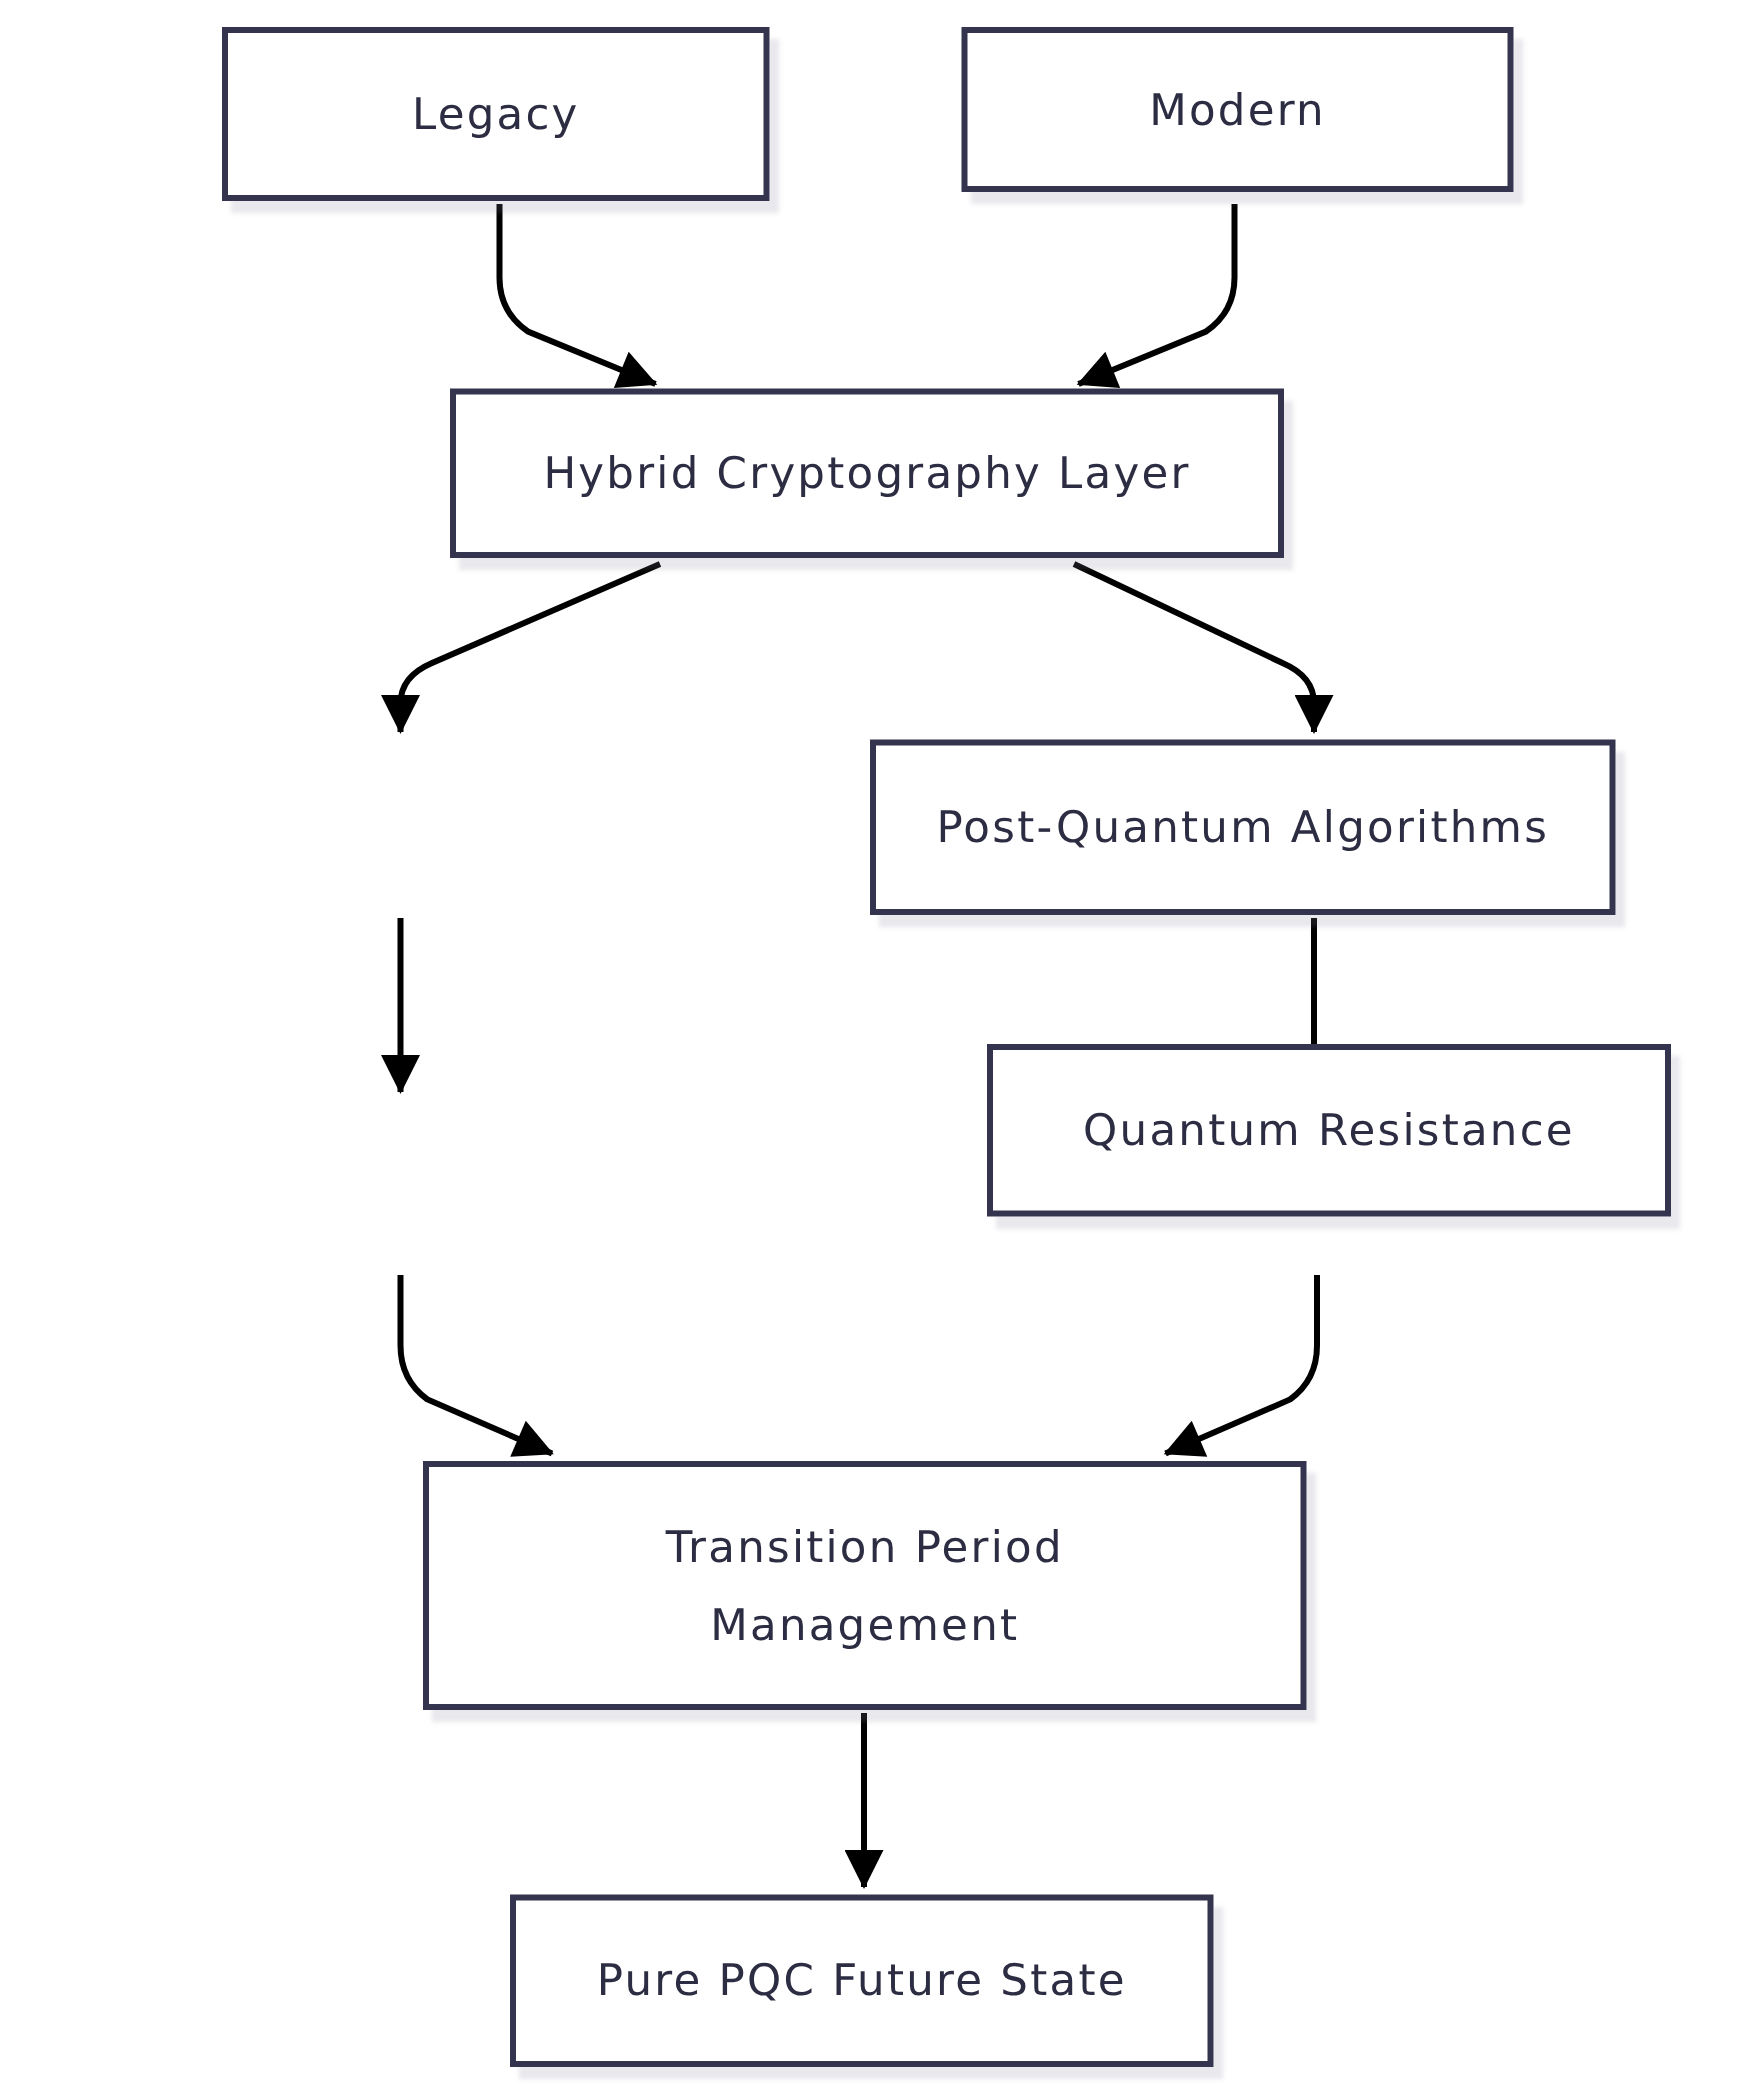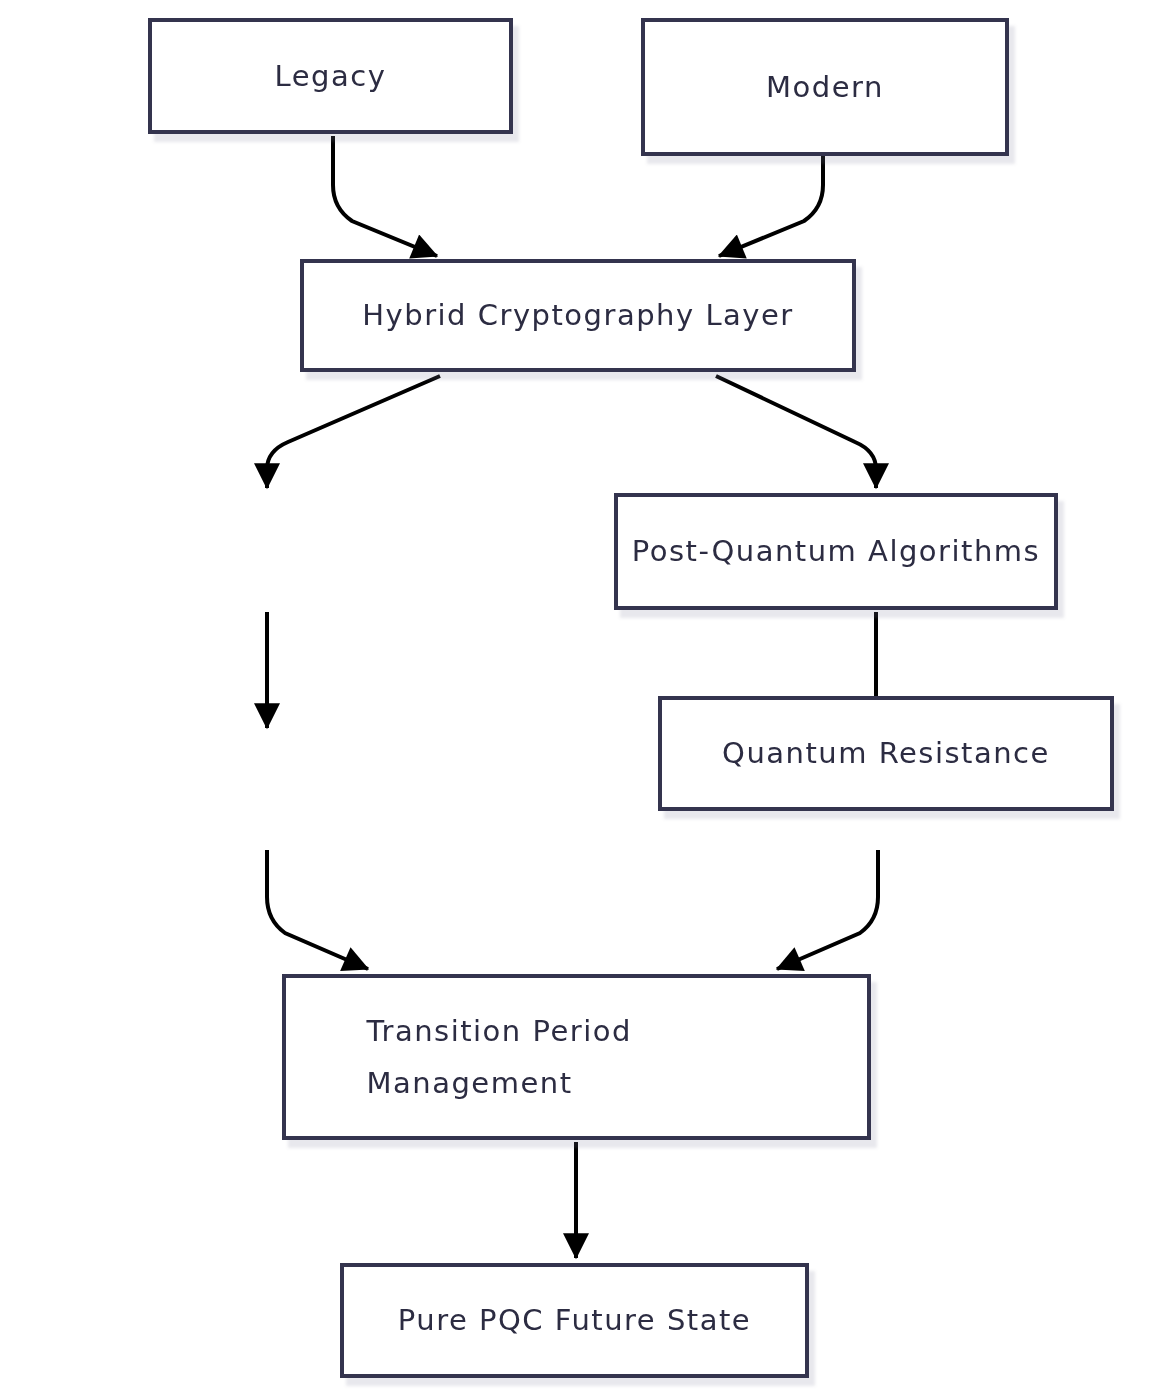--- a/index.html
+++ b/index.html
@@ -32,21 +32,21 @@
     justify-content: center;
     z-index: 1;
   }
   .node-label {
     display: inline-block;
     color: #2c2c42;
     font-size: 29px;
     font-weight: 500;
     letter-spacing: 1.5px;
     line-height: 1.8;
-    text-align: left;
+    text-align: center;
   }
   .node-transition .node-label {
     max-width: 420px;
   }
   .edge {
     stroke: #000000;
     stroke-width: 4;
     fill: none;
   }
 </style>
@@ -69,30 +69,30 @@
     <path class="edge" d="M 876 612 L 876 728" marker-end="url(#arrow)"></path>
     <path class="edge" d="M 267 850 L 267 897 Q 267 920 285 933 L 368 969" marker-end="url(#arrow)"></path>
     <path class="edge" d="M 878 850 L 878 897 Q 878 920 860 933 L 777 969" marker-end="url(#arrow)"></path>
     <path class="edge" d="M 576 1142 L 576 1258" marker-end="url(#arrow)"></path>
   </svg>
 
   <div class="node" style="left:148px; top:18px; width:365px; height:116px;">
     <span class="node-label">Legacy</span>
   </div>
 
-  <div class="node" style="left:641px; top:18px; width:368px; height:138px;">
+  <div class="node" style="left:641px; top:18px; width:368px; height:110px;">
     <span class="node-label">Modern</span>
   </div>
 
   <div class="node" style="left:300px; top:259px; width:556px; height:113px;">
     <span class="node-label">Hybrid Cryptography Layer</span>
   </div>
 
 
-  <div class="node" style="left:614px; top:493px; width:444px; height:117px;">
+  <div class="node" style="left:580px; top:493px; width:497px; height:117px;">
     <span class="node-label">Post-Quantum Algorithms</span>
   </div>
 
 
   <div class="node" style="left:658px; top:696px; width:456px; height:115px;">
     <span class="node-label">Quantum Resistance</span>
   </div>
 
   <div class="node node-transition" style="left:282px; top:974px; width:589px; height:166px;">
     <span class="node-label">Transition Period Management</span>

